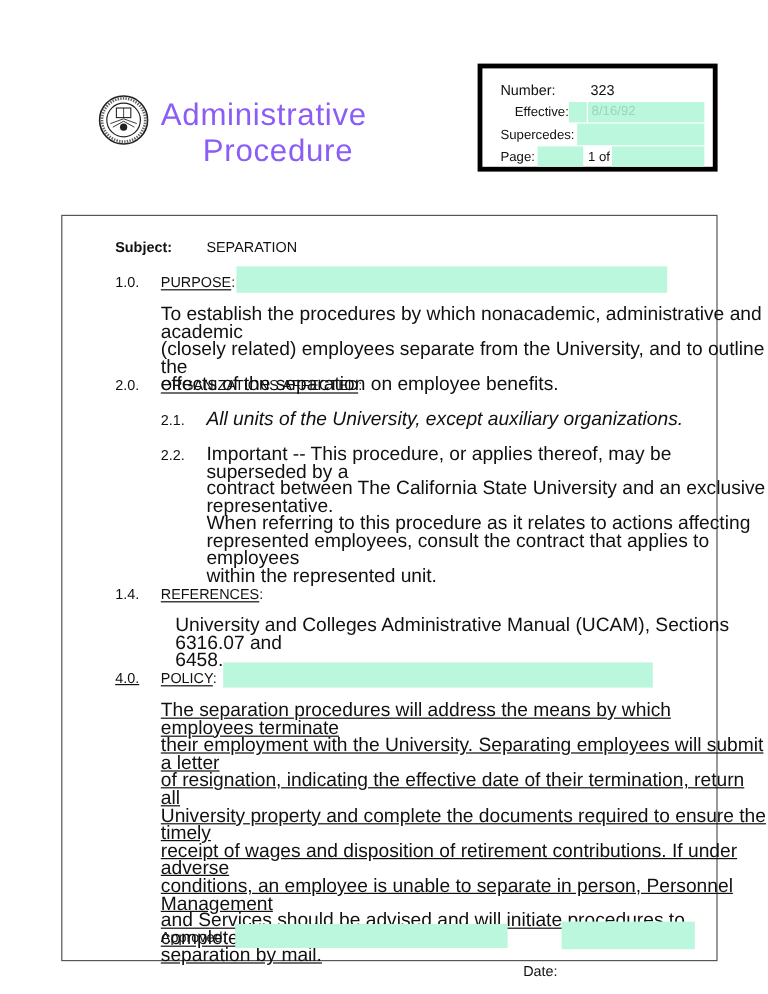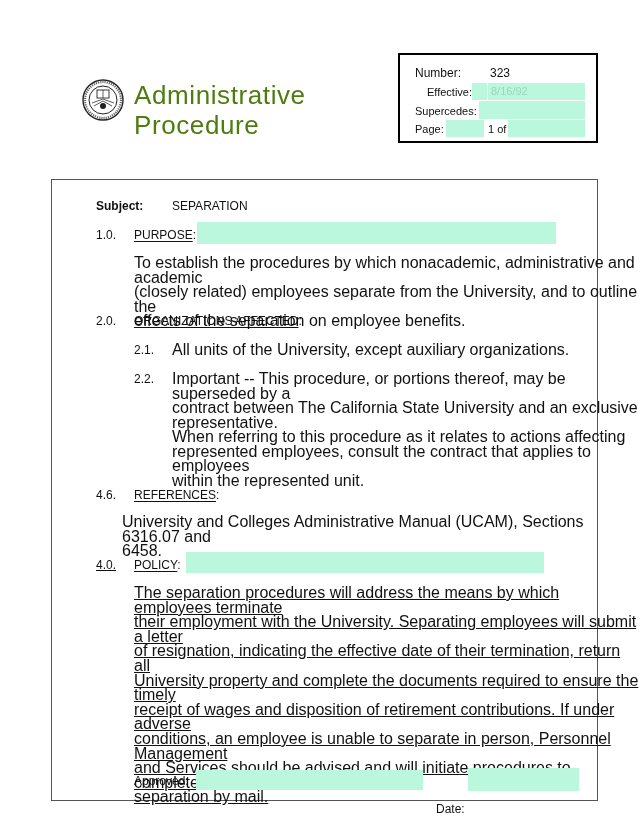--- a/index.html
+++ b/index.html
@@ -4,24 +4,24 @@
   <style>
     html, body { margin: 0; padding: 0; }
     body {
       width: 640px; height: 828px; background: #ffffff; position: relative;
       font-family: "Liberation Sans", sans-serif; color: #111; overflow: hidden;
     }
     .field { position: absolute; background: #bbf7dd; }
     .seal {
       position: absolute; left: 82px; top: 79px; width: 42px; height: 42px;
     }
-    .title-line { position: absolute; left: 134px; font-size: 26px; letter-spacing: 0.6px; color: #4d7c0f; line-height: 1; }
+    .title-line { position: absolute; left: 134px; font-size: 26px; letter-spacing: 0.6px; color: #8b5cf6; line-height: 1; }
     .infobox {
       position: absolute; left: 398px; top: 53px; width: 200px; height: 90px;
-      border: 2px solid #000000; box-sizing: border-box;
+      border: 4px solid #000000; box-sizing: border-box;
     }
     .info-label { position: absolute; font-size: 11px; color: #111; }
     .info-label.big { font-size: 12px; }
     .field-text { position: absolute; font-size: 11px; color: #9ad6b8; }
     .mainbox {
       position: absolute; left: 51px; top: 179px; width: 547px; height: 622px;
       border: 1px solid #555; box-sizing: border-box;
     }
     .t { position: absolute; font-size: 12px; line-height: 14.5px; color: #111; white-space: nowrap; }
     .u { text-decoration: underline; text-underline-offset: 2px; }
@@ -36,21 +36,21 @@
     <circle cx="21" cy="21" r="14" fill="#fff" stroke="#222" stroke-width="1"></circle>
     <circle cx="21" cy="21" r="18" fill="none" stroke="#666" stroke-width="2.2" stroke-dasharray="1.2 1"></circle>
     <rect x="15" y="11" width="12" height="8" fill="#fff" stroke="#222" stroke-width="0.9"></rect>
     <line x1="21" y1="11" x2="21" y2="19" stroke="#222" stroke-width="0.7"></line>
     <path d="M10 24 L21 20 L32 24" fill="none" stroke="#333" stroke-width="0.8"></path>
     <path d="M12 27 L21 22 L30 27" fill="none" stroke="#333" stroke-width="0.8"></path>
     <circle cx="21" cy="27" r="3" fill="#222"></circle>
   </svg>
 </div>
 <div class="title-line" style="top:82px;">Administrative</div>
-<div class="title-line" style="top:112px;">Procedure</div>
+<div class="title-line" style="top:112px;margin-left:35px;">Procedure</div>
 
 <div class="infobox">
   <div class="info-label big" style="left:15px; top:11px;">Number:</div>
   <div class="info-label big" style="left:90px; top:11px;">323</div>
 
   <div class="info-label" style="left:15px; top:31px;padding-left:12px;">Effective:</div>
   <div class="field" style="left:72px; top:28px; width:15px; height:17px;"></div>
   <div class="field" style="left:88px; top:28px; width:97px; height:17px;">
     <span class="field-text" style="left:3px; top:2px;">8/16/92</span>
   </div>
@@ -77,36 +77,36 @@
 <div class="para" style="left:134px; top:256px;">To establish the procedures by which nonacademic, administrative and academic
 (closely related) employees separate from the University, and to outline the
 effects of the separation on employee benefits.</div>
 
 <div class="t" style="left:96px; top:314px;">2.0.</div>
 <div class="t" style="left:134px; top:314px;">
   <span class="u">ORGANIZATIONS AFFECTED</span><span>:</span>
 </div>
 
 <div class="t" style="left:134px; top:343px;">2.1.</div>
-<div class="para" style="left:172px; top:343px;">All units of the University, except auxiliary organizations.</div>
+<div class="para" style="left:172px; top:343px;font-style:italic;">All units of the University, except auxiliary organizations.</div>
 
 <div class="t" style="left:134px; top:372px;">2.2.</div>
-<div class="para" style="left:172px; top:372px;">Important -- This procedure, or portions thereof, may be superseded by a
+<div class="para" style="left:172px; top:372px;">Important -- This procedure, or applies thereof, may be superseded by a
 contract between The California State University and an exclusive
 representative.</div>
 
 <div class="para" style="left:172px; top:430px;">When referring to this procedure as it relates to actions affecting
 represented employees, consult the contract that applies to employees
 within the represented unit.</div>
 
-<div class="t" style="left:96px; top:488px;">4.6.</div>
+<div class="t" style="left:96px; top:488px;">1.4.</div>
 <div class="t" style="left:134px; top:488px;">
   <span class="u">REFERENCES</span><span>:</span>
 </div>
-<div class="para" style="left:122px; top:515px;">University and Colleges Administrative Manual (UCAM), Sections 6316.07 and
+<div class="para" style="left:146px; top:515px;">University and Colleges Administrative Manual (UCAM), Sections 6316.07 and
 6458.</div>
 
 <div class="t" style="left:96px; top:558px;text-decoration:underline;">4.0.</div>
 <div class="t" style="left:134px; top:558px;">
   <span class="u">POLICY</span><span>:</span>
 </div>
 <div class="field" style="left:186px; top:552px; width:358px; height:21px;"></div>
 <div class="para" style="left:134px; top:586px;text-decoration:underline;">The separation procedures will address the means by which employees terminate
 their employment with the University.  Separating employees will submit a letter
 of resignation, indicating the effective date of their termination, return all

